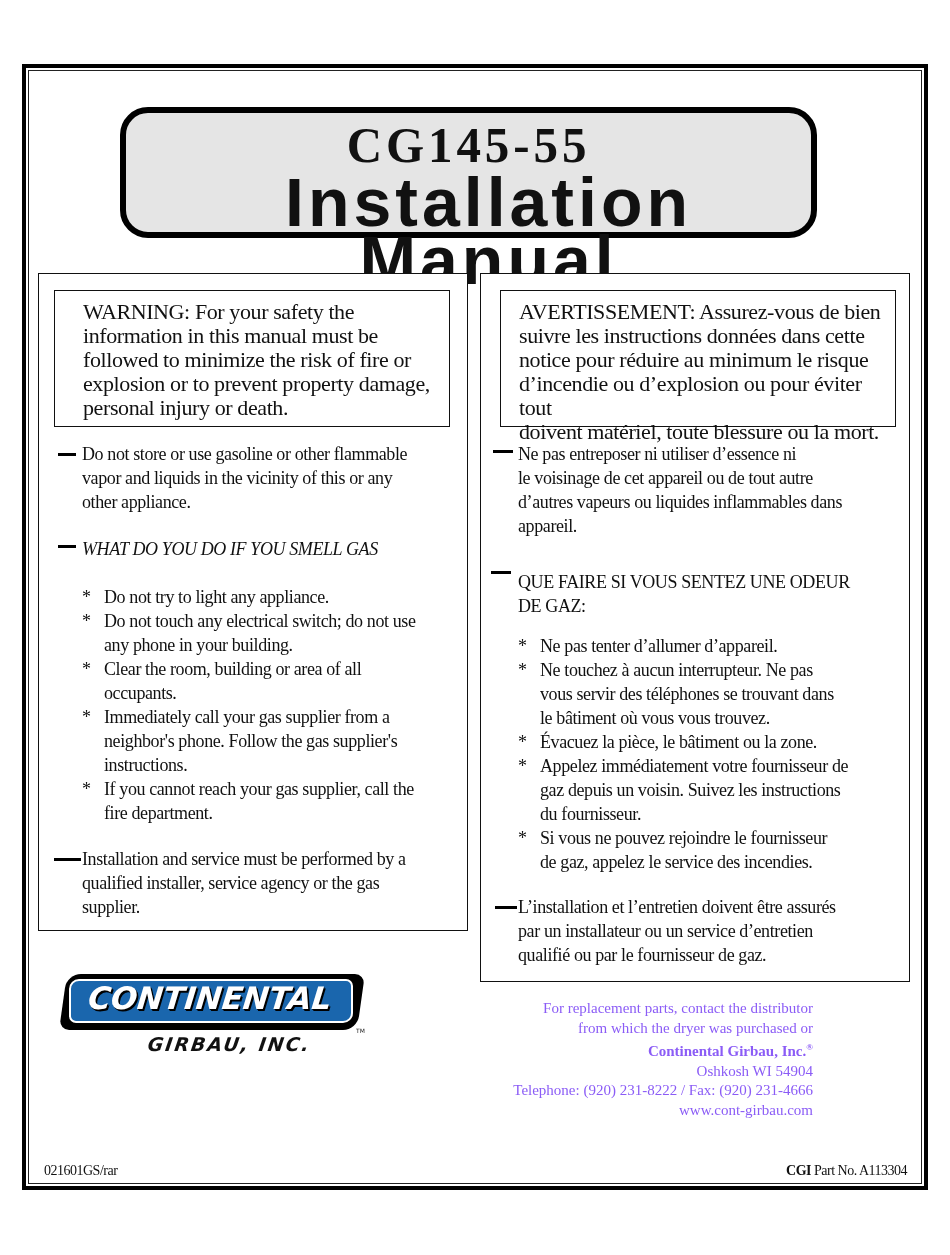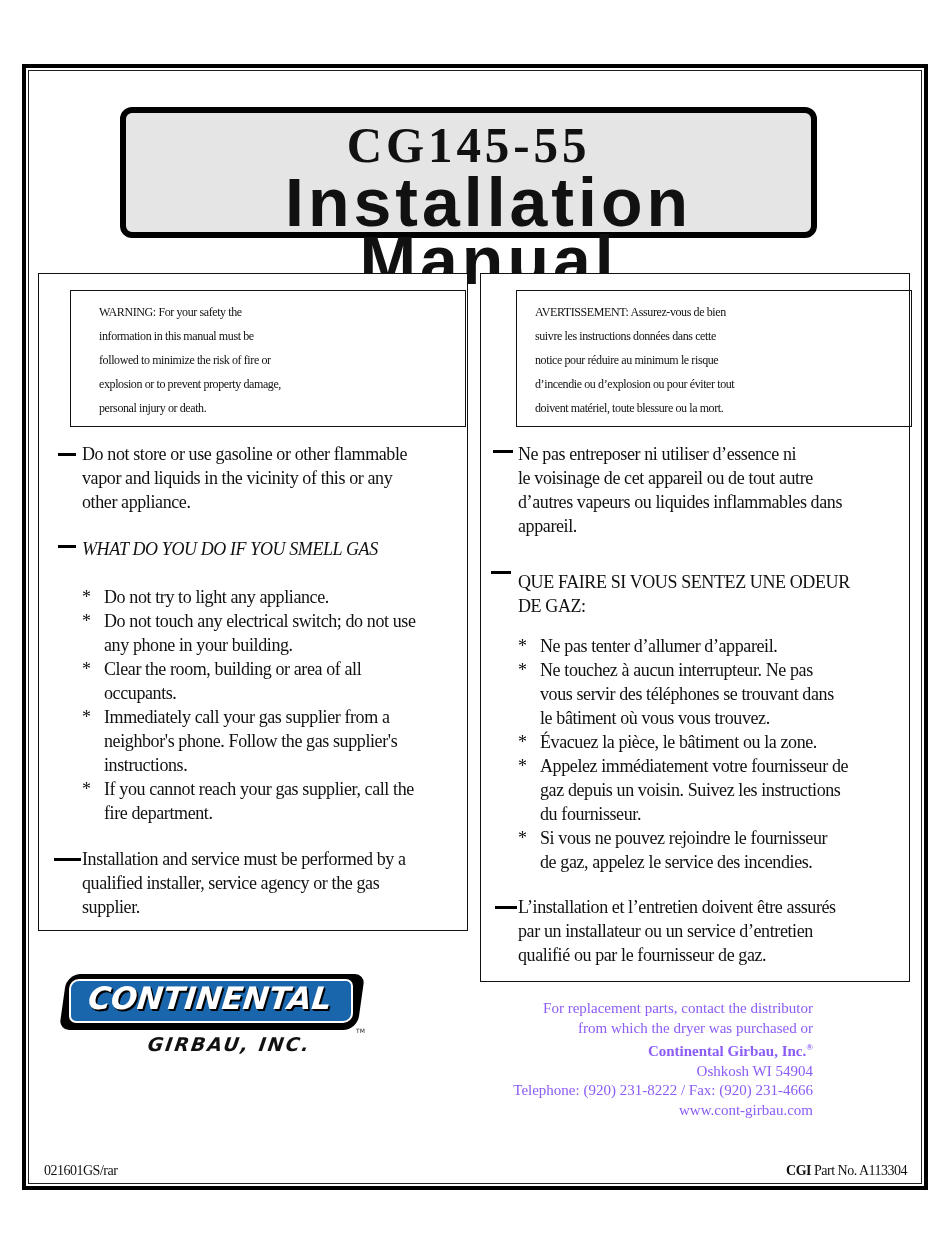--- a/index.html
+++ b/index.html
@@ -5,33 +5,33 @@
   html, body { margin: 0; padding: 0; background: #ffffff; }
   body { width: 950px; height: 1255px; position: relative; overflow: hidden;
          font-family: "Liberation Serif", "DejaVu Serif", serif; color: #111; }
 
   .frame-outer { position: absolute; left: 22px; top: 64px; width: 906px; height: 1126px;
                  border: 4px solid #000; box-sizing: border-box; }
   .frame-inner { position: absolute; left: 28px; top: 70px; width: 894px; height: 1114px;
                  border: 1.5px solid #222; box-sizing: border-box; }
 
   .title-box { position: absolute; left: 120px; top: 107px; width: 697px; height: 131px;
-               border: 6px solid #000; border-radius: 12px; background: #e5e5e5;
+               border: 6px solid #000; border-radius: 28px; background: #e5e5e5;
                box-sizing: border-box; text-align: center; }
   .title-line1 { font-family: "Liberation Serif", serif; font-weight: bold; font-size: 50px;
                  letter-spacing: 4px; line-height: 56px; margin-top: 4px; transform: scaleX(0.98); }
   .title-line2 { font-family: Liberation Sans, sans-serif; font-weight: bold; font-size: 68px;
                  letter-spacing: 4px; line-height: 58px; padding-left: 40px; }
 
   .col-box { position: absolute; border: 1.5px solid #111; box-sizing: border-box; background: #fff; }
   .col-left { left: 38px; top: 273px; width: 430px; height: 658px; }
   .col-right { left: 480px; top: 273px; width: 430px; height: 709px; }
 
   .warn-box { position: absolute; border: 1.5px solid #111; box-sizing: border-box;
-              font-size: 12px; line-height: 24px; letter-spacing: -0.4px; margin-left: 16px; }
+              font-size: 22px; line-height: 24px; letter-spacing: -0.4px; }
   .col-left .warn-box { left: 15px; top: 16px; width: 396px; height: 137px; padding: 9px 0 0 28px; }
   .col-right .warn-box { left: 19px; top: 16px; width: 396px; height: 137px; padding: 9px 0 0 18px; }
 
   .text { font-size: 18px; line-height: 24px; letter-spacing: -0.4px; }
   .dash-item { position: absolute; }
   .dash { position: absolute; height: 3px; background: #000; }
   .dash-text { position: absolute; }
 
   .bullets { position: absolute; }
   .bullet { position: relative; padding-left: 22px; }

